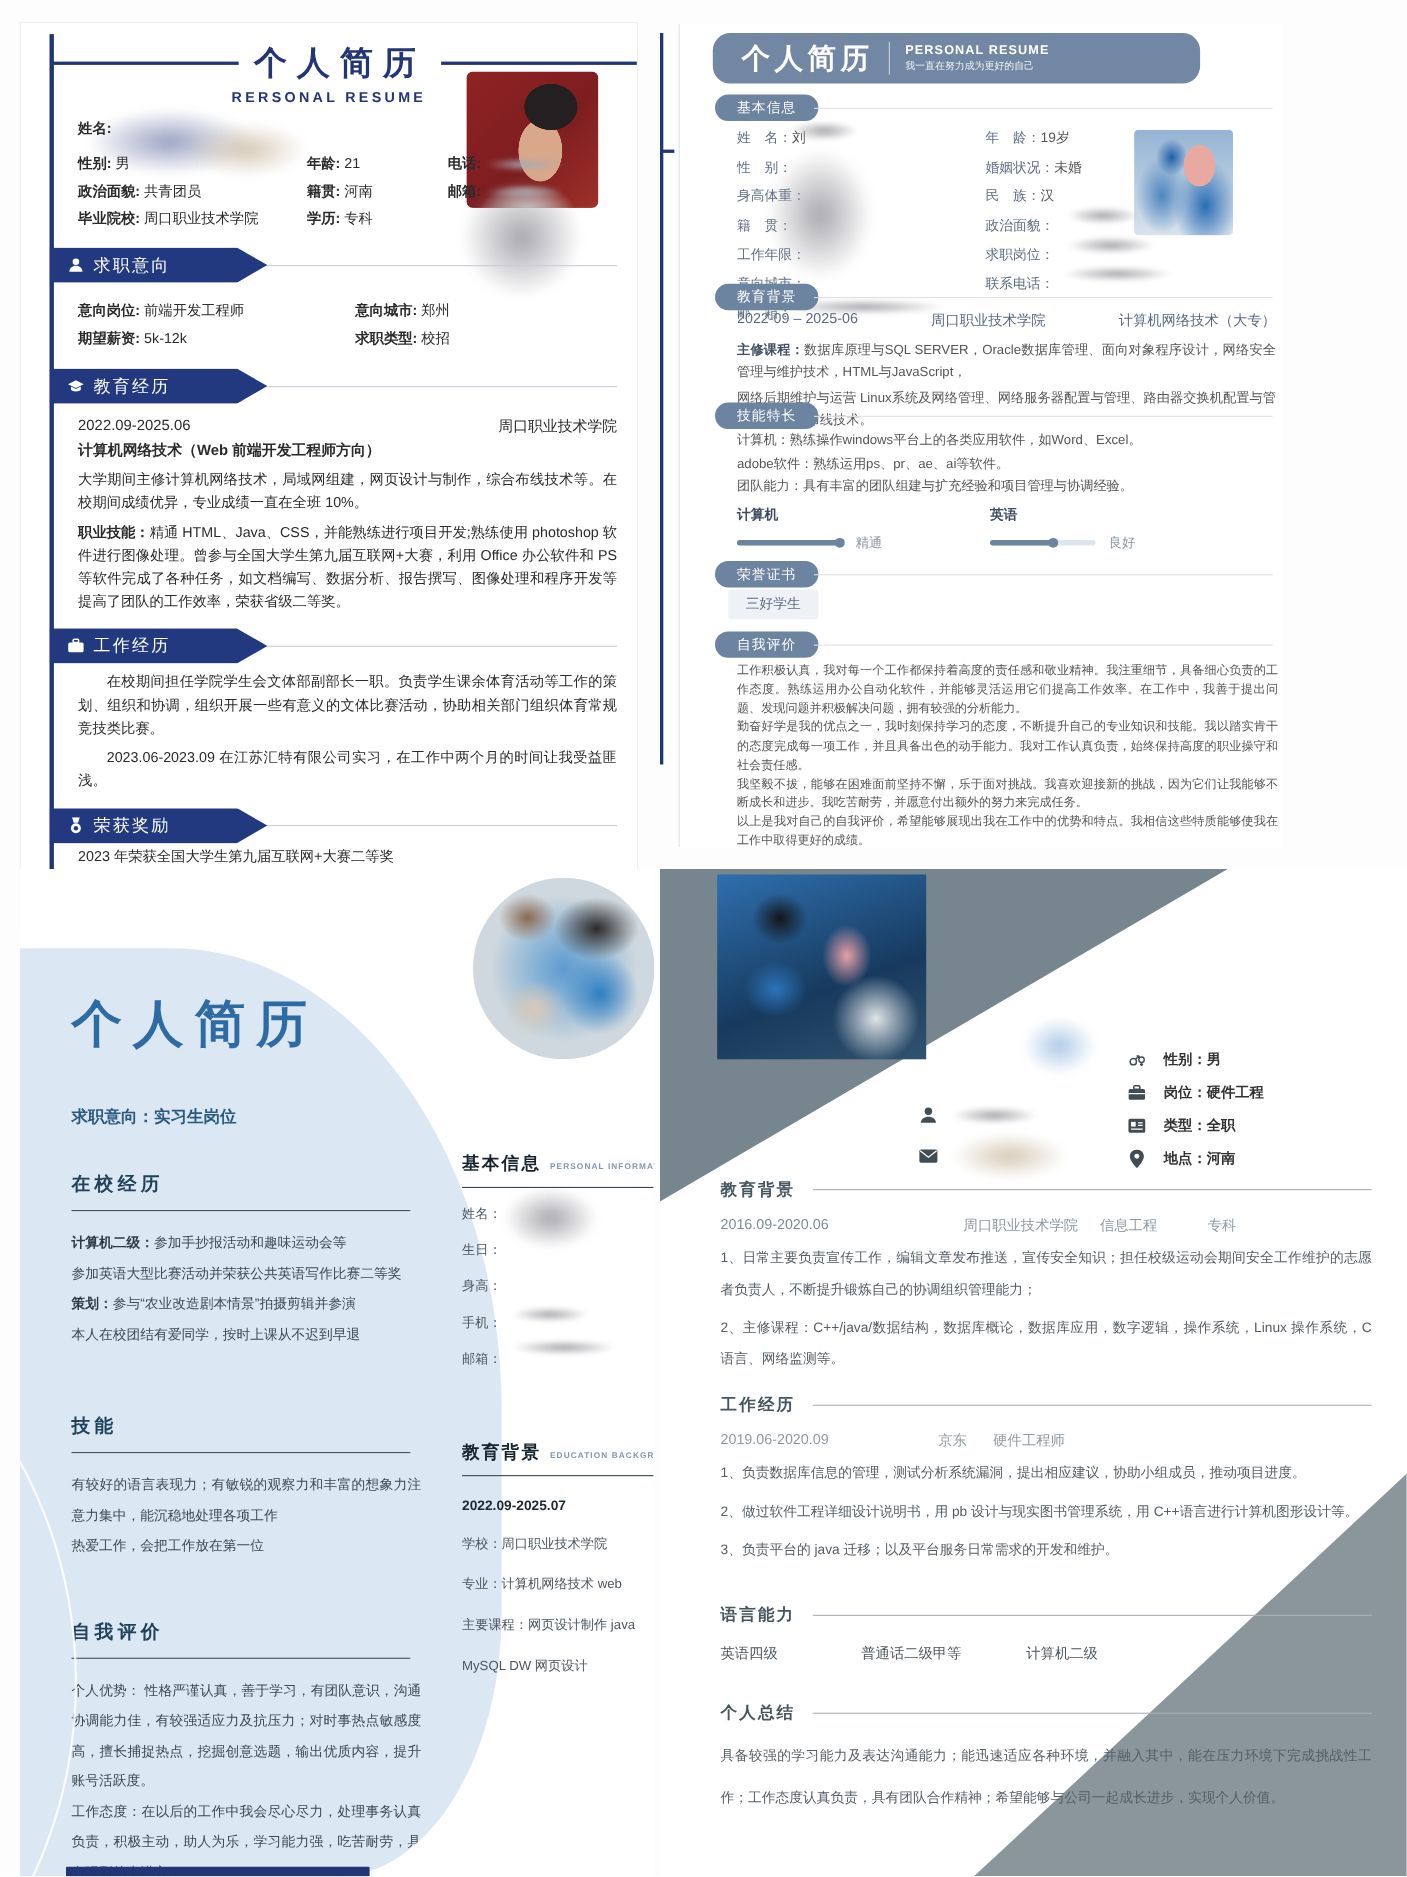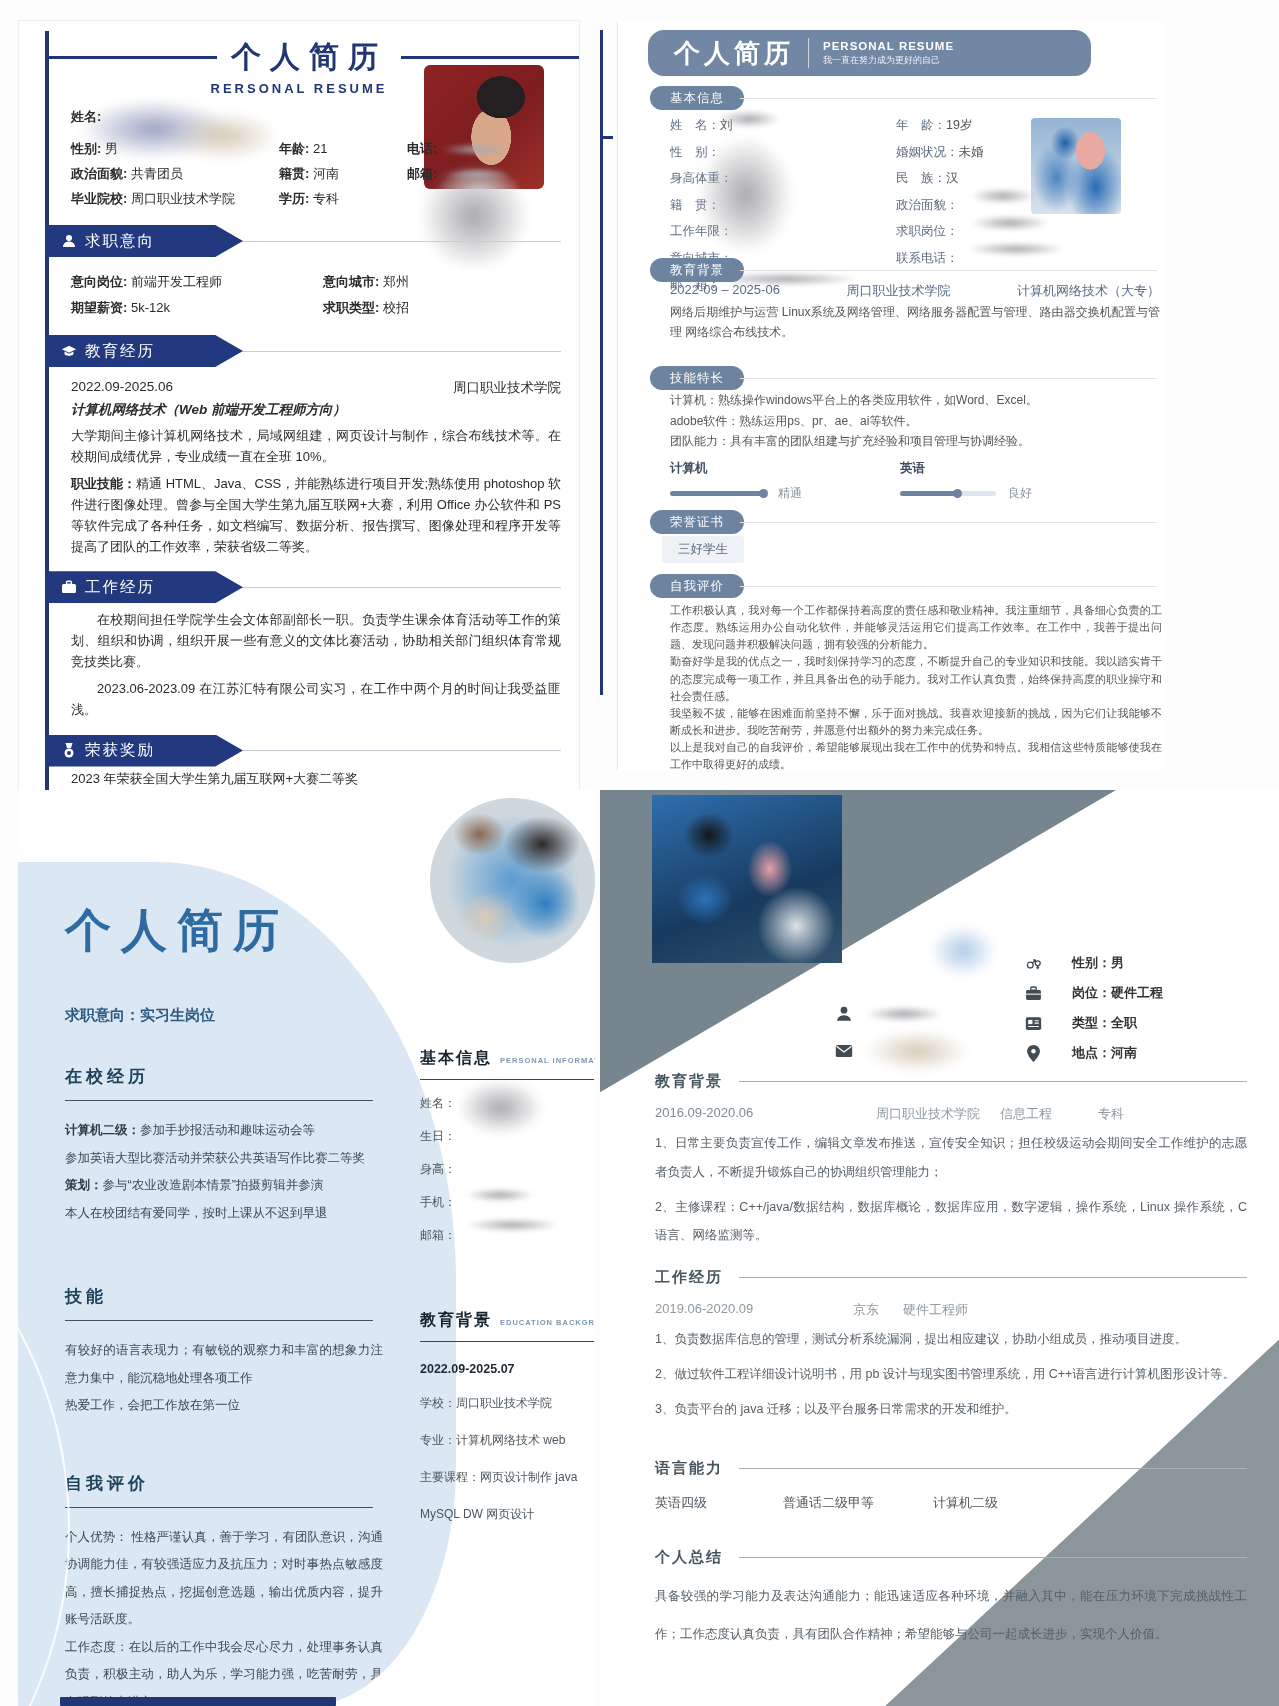--- a/index.html
+++ b/index.html
@@ -34,21 +34,21 @@
   .qa-name{margin-top:2px;font-weight:bold;}
   .qa-grid{display:grid;grid-template-columns:208px 128px 1fr;margin-top:10px;line-height:25px;}
   .qa-grid b{font-weight:bold;}
   .qa-secrow{display:flex;align-items:center;margin-top:14px;margin-left:-26px;}
   .qa-banner{display:flex;align-items:center;gap:8px;width:198px;height:32px;padding-left:16px;
     background:#22397f;color:#fff;font-size:15.5px;font-weight:normal;letter-spacing:2px;
     clip-path:polygon(0 0,86% 0,100% 50%,86% 100%,0 100%);}
   .qa-secrow .tail{flex:1;height:1px;background:#c9cdd8;margin-left:-8px;}
   .qa-fields{display:grid;grid-template-columns:252px 1fr;margin-top:12px;line-height:26px;}
   .qa-edurow{display:flex;justify-content:space-between;margin-top:12px;font-weight:normal;font-size:13.5px;}
-  .qa-major{font-weight:bold;margin-top:4px;font-size:13.5px;font-style:italic;}
+  .qa-major{font-weight:bold;margin-top:4px;font-size:13.5px;}
   .qa p{margin:6px 0 0 0;line-height:1.62;text-align:justify;}
   .qa p.ind{text-indent:2em;}
   .qa-awards div{line-height:1.8;font-weight:500;}
   .qa-banner svg{width:16px;height:16px;flex:none;}
 
   
   .mid-vline{position:absolute;left:600px;top:30px;width:3px;height:665px;background:#223575;}
   .mid-tick{position:absolute;left:600px;top:136px;width:13px;height:3px;background:#223575;}
 
   
@@ -130,21 +130,21 @@
   .qd-tri-bot{position:absolute;left:0;top:0;width:100%;height:100%;background:#8a959c;
     clip-path:polygon(100% 60%,100% 100%,42% 100%);}
   .qd-photo{position:absolute;left:52px;top:5px;width:190px;height:168px;
     background:
       radial-gradient(42px 38px at 30% 24%,#14161a 0%,rgba(0,0,0,0) 60%),
       radial-gradient(36px 46px at 62% 44%,#e89fa6 0%,rgba(0,0,0,0) 62%),
       radial-gradient(46px 42px at 28% 62%,#2b73b8 0%,rgba(0,0,0,0) 62%),
       radial-gradient(56px 56px at 76% 78%,#dfe3e6 0%,rgba(0,0,0,0) 70%),
       linear-gradient(160deg,#2f6fae 0%,#173a5e 60%,#32536f 100%);}
   .qd-proficons{position:absolute;left:425px;top:158px;}
-  .qd-prow{display:flex;align-items:center;gap:30px;height:30px;font-size:13px;color:#333;font-weight:bold;}
+  .qd-prow{display:flex;align-items:center;gap:16px;height:30px;font-size:13px;color:#333;font-weight:bold;}
   .qd-prow svg{width:17px;height:17px;flex:none;}
   .qd-lefticons{position:absolute;left:235px;top:205px;}
   .qd-lrow{display:flex;align-items:center;gap:12px;height:37px;}
   .qd-lrow svg{width:18px;height:18px;}
   .qd-content{position:absolute;left:55px;top:282px;right:32px;color:#555e66;}
   .qd-sec{display:flex;align-items:center;gap:16px;}
   .qd-sec .t{font-size:15px;font-weight:bold;color:#46565f;letter-spacing:2px;white-space:nowrap;}
   .qd-sec .tail{flex:1;height:1px;background:#a8b1b6;}
   .qd-meta{display:grid;grid-template-columns:221px 124px 98px auto;margin-top:14px;font-size:13px;color:#8e9aa3;}
   .qd-meta .d{color:#7e8b94;}
@@ -304,20 +304,21 @@
     <div class="qb-secrow" style="top:236px;">
       <div class="qb-pill">教育背景</div>
       <div class="tail"></div>
     </div>
     <div class="qb-edu">
       <div class="qb-edurow">
         <span>2022-09 – 2025-06</span>
         <span>周口职业技术学院</span>
         <span>计算机网络技术（大专）</span>
       </div>
+      <p><b>主修课程：</b><span>数据库原理与SQL SERVER，Oracle数据库管理、面向对象程序设计，网络安全管理与维护技术，HTML与JavaScript，</span></p>
       <p style="margin-top:2px;">网络后期维护与运营 Linux系统及网络管理、网络服务器配置与管理、路由器交换机配置与管理 网络综合布线技术。</p>
     </div>
 
     <div class="qb-secrow" style="top:344px;">
       <div class="qb-pill">技能特长</div>
       <div class="tail"></div>
     </div>
     <div class="qb-skills">
       <div>计算机：熟练操作windows平台上的各类应用软件，如Word、Excel。</div>
       <div>adobe软件：熟练运用ps、pr、ae、ai等软件。</div>

